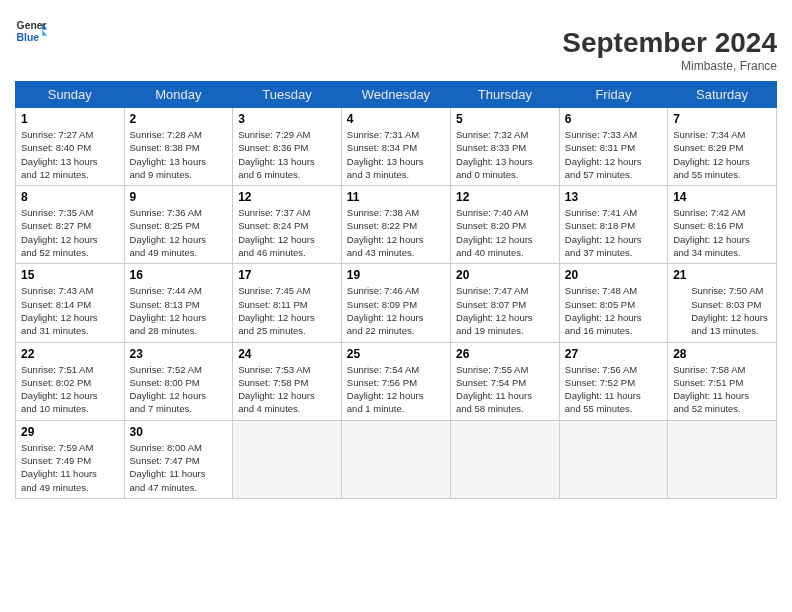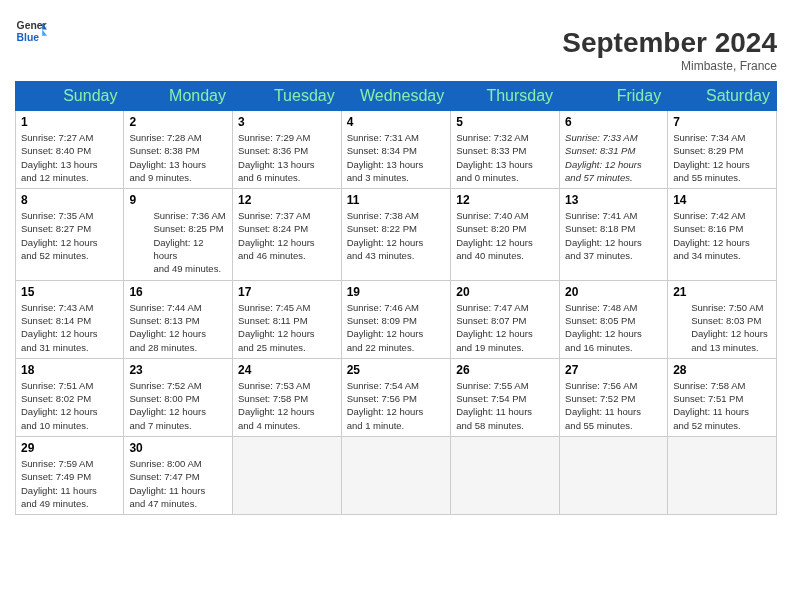--- a/index.html
+++ b/index.html
@@ -42,24 +42,24 @@
       font-size: 12px;
       color: #555;
     }
     .calendar {
       width: 100%;
       border-collapse: collapse;
       font-size: 10px;
     }
     .calendar th {
       background-color: #1565c0;
-      color: #86efac;
-      text-align: right;
+      color: #e5e5e5;
+      text-align: center;
       padding: 5px 6px;
-      font-size: 16px;
+      font-size: 13px;
       font-weight: normal;
       border: 1px solid #1565c0;
     }
     .calendar td {
       border: 1px solid #ccc;
       vertical-align: top;
       padding: 4px 5px;
       width: 110px;
       min-height: 70px;
     }
@@ -141,21 +141,21 @@
           </td>
           <td>
             <span class="day-num">5</span>
             <div class="day-info" style="white-space: pre-line;">Sunrise: 7:32 AM
 Sunset: 8:33 PM
 Daylight: 13 hours
 and 0 minutes.</div>
           </td>
           <td>
             <span class="day-num">6</span>
-            <div class="day-info" style="white-space: pre-line; font-style: italic;">Sunrise: 7:33 AM
+            <div class="day-info" style="white-space: pre-line;">Sunrise: 7:33 AM
 Sunset: 8:31 PM
 Daylight: 12 hours
 and 57 minutes.</div>
           </td>
           <td>
             <span class="day-num">7</span>
             <div class="day-info" style="white-space: pre-line;">Sunrise: 7:34 AM
 Sunset: 8:29 PM
 Daylight: 12 hours
 and 55 minutes.</div>
@@ -164,21 +164,21 @@
         <tr>
           <td>
             <span class="day-num">8</span>
             <div class="day-info" style="white-space: pre-line;">Sunrise: 7:35 AM
 Sunset: 8:27 PM
 Daylight: 12 hours
 and 52 minutes.</div>
           </td>
           <td>
             <span class="day-num">9</span>
-            <div class="day-info" style="white-space: pre-line; margin-left: 24px;">Sunrise: 7:36 AM
+            <div class="day-info" style="white-space: pre-line;">Sunrise: 7:36 AM
 Sunset: 8:25 PM
 Daylight: 12 hours
 and 49 minutes.</div>
           </td>
           <td>
             <span class="day-num">12</span>
             <div class="day-info" style="white-space: pre-line;">Sunrise: 7:37 AM
 Sunset: 8:24 PM
 Daylight: 12 hours
 and 46 minutes.</div>
@@ -258,21 +258,21 @@
           <td>
             <span class="day-num">21</span>
             <div class="day-info" style="white-space: pre-line; margin-left: 18px;">Sunrise: 7:50 AM
 Sunset: 8:03 PM
 Daylight: 12 hours
 and 13 minutes.</div>
           </td>
         </tr>
         <tr>
           <td>
-            <span class="day-num">18</span>
+            <span class="day-num">22</span>
             <div class="day-info" style="white-space: pre-line;">Sunrise: 7:51 AM
 Sunset: 8:02 PM
 Daylight: 12 hours
 and 10 minutes.</div>
           </td>
           <td>
             <span class="day-num">23</span>
             <div class="day-info" style="white-space: pre-line;">Sunrise: 7:52 AM
 Sunset: 8:00 PM
 Daylight: 12 hours

